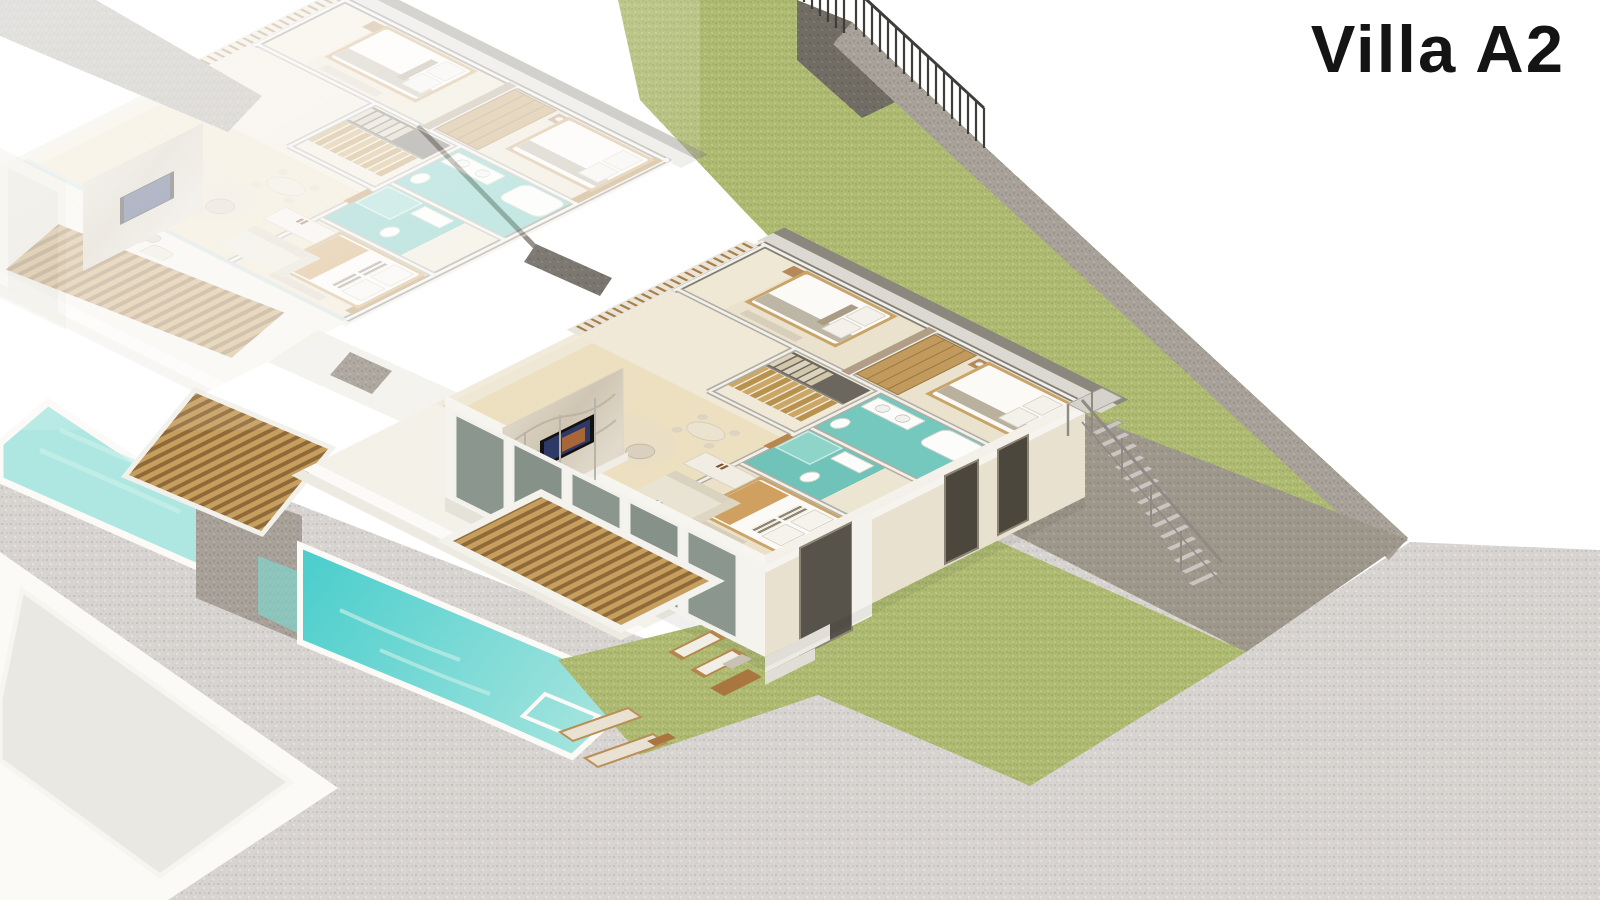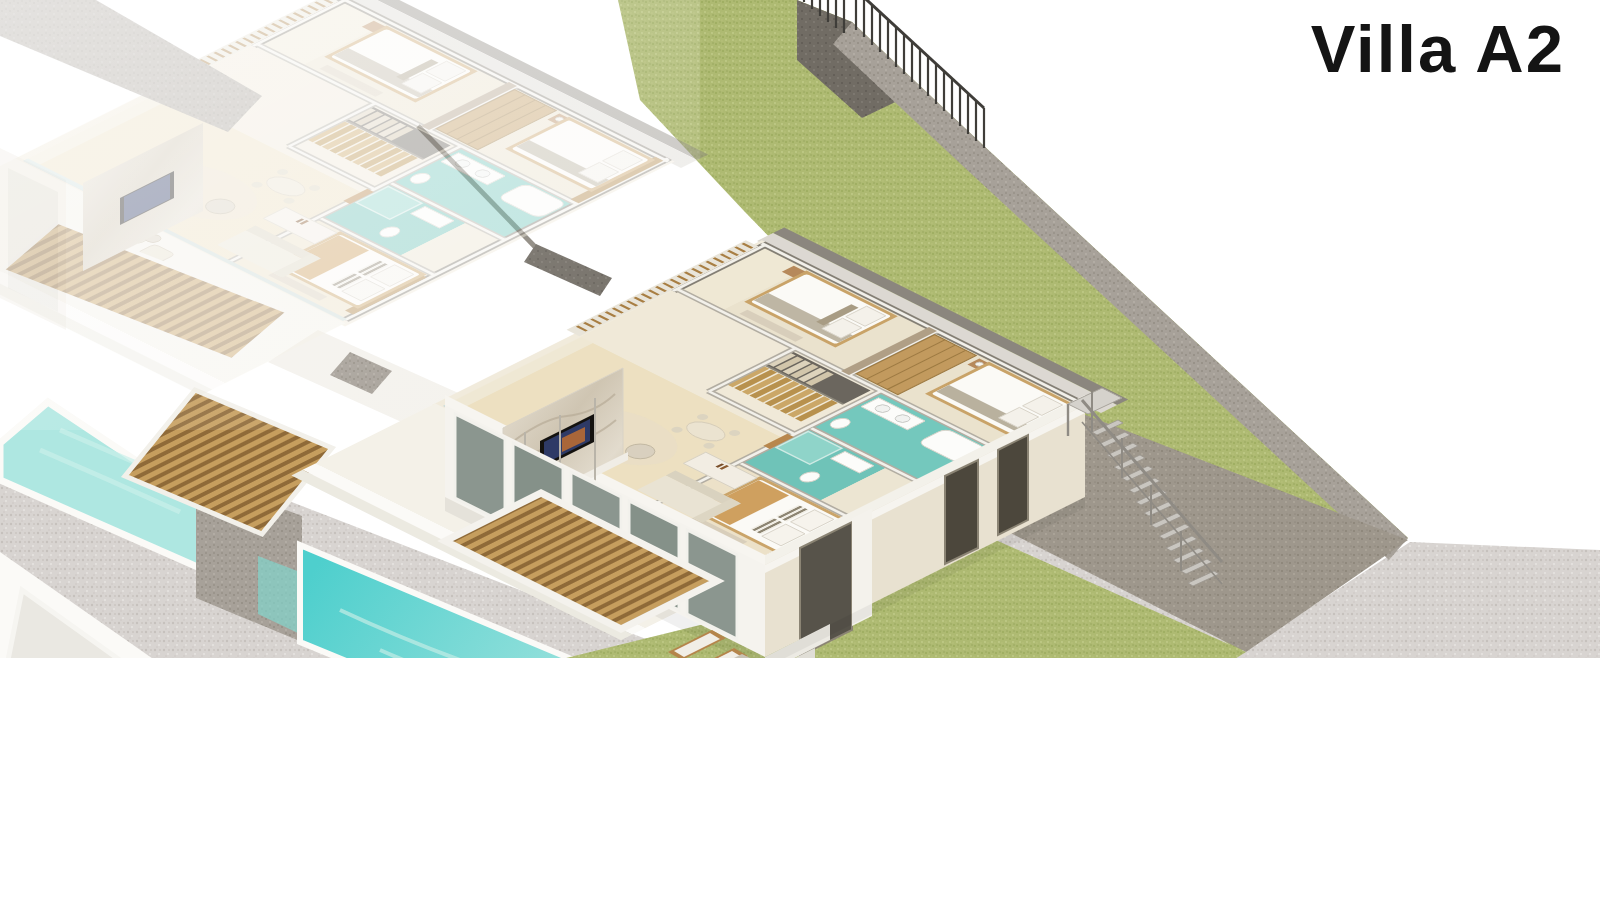--- a/index.html
+++ b/index.html
@@ -1,16 +1,16 @@
 <!DOCTYPE html>
 <html><head>
 <meta charset="utf-8">
 <style>
   html,body{margin:0;padding:0;background:#fff;}
-  .stage{position:relative;width:1600px;height:658px;overflow:hidden;background:#22c55e;
+  .stage{position:relative;width:1600px;height:900px;overflow:hidden;background:#22c55e;
          font-family:"Liberation Sans",sans-serif;}
   svg{display:block}
   .title-text{font-family:"Liberation Sans","DejaVu Sans",sans-serif;font-weight:bold;
               font-size:67px;letter-spacing:2px;fill:#141414;}
 </style>
 </head>
 <body>
 
 <div class="stage">
 <svg width="1600" height="900" viewBox="0 0 1600 900" xmlns="http://www.w3.org/2000/svg">

